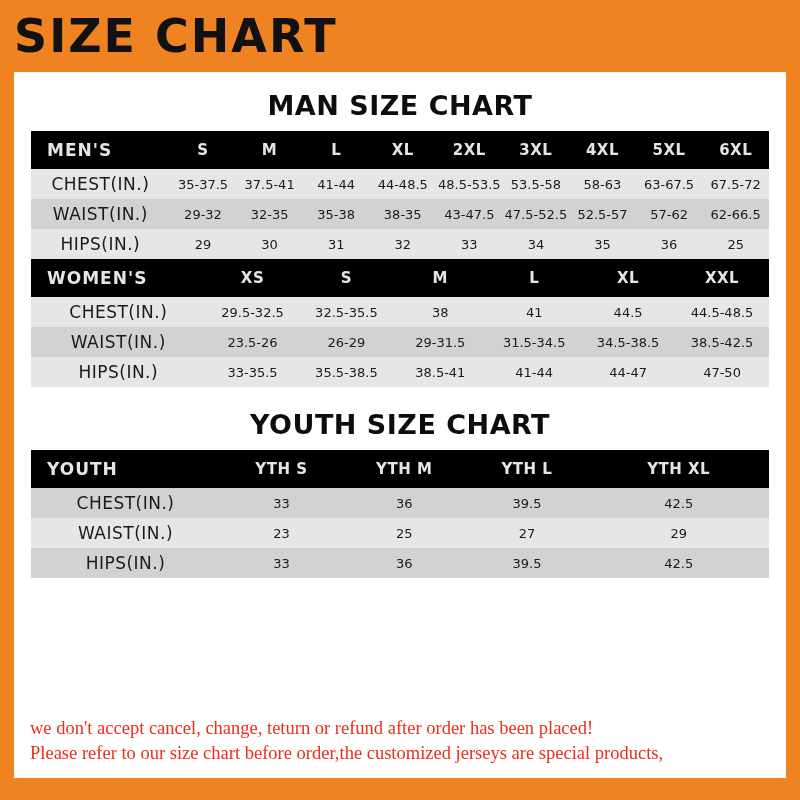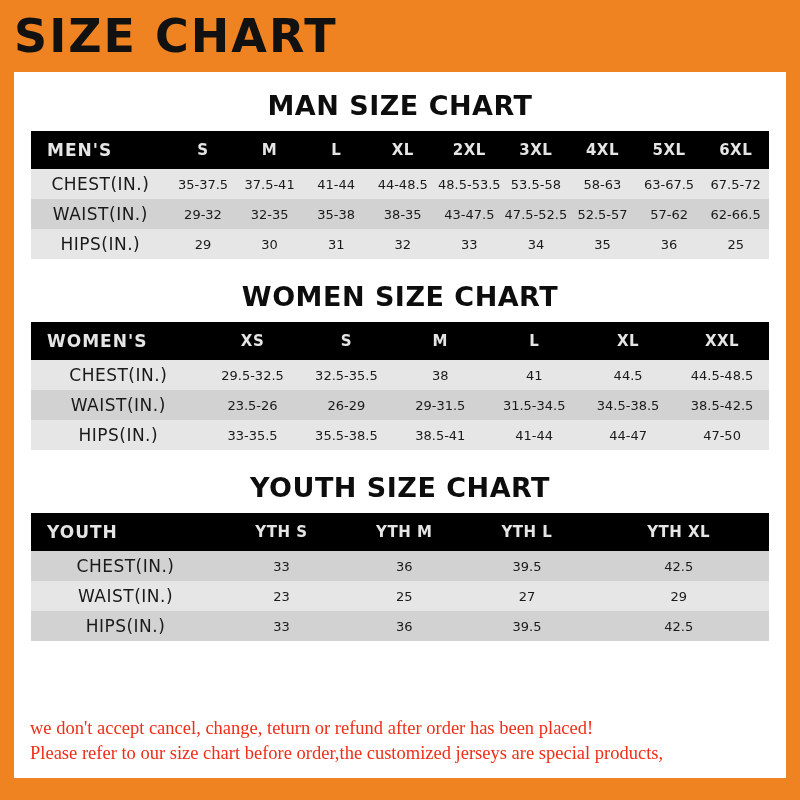--- a/index.html
+++ b/index.html
@@ -173,21 +173,20 @@
           <td>32</td>
           <td>33</td>
           <td>34</td>
           <td>35</td>
           <td>36</td>
           <td>25</td>
         </tr>
       </tbody>
     </table>
 
-    <div class="section-title second">WOMEN SIZE CHART</div>
     <table class="chart">
       <thead>
         <tr>
           <th class="rowlabel" style="width:22%">WOMEN'S</th>
           <th style="width:13%">XS</th>
           <th style="width:13%">S</th>
           <th style="width:13%">M</th>
           <th style="width:13%">L</th>
           <th style="width:13%">XL</th>
           <th style="width:13%">XXL</th>

